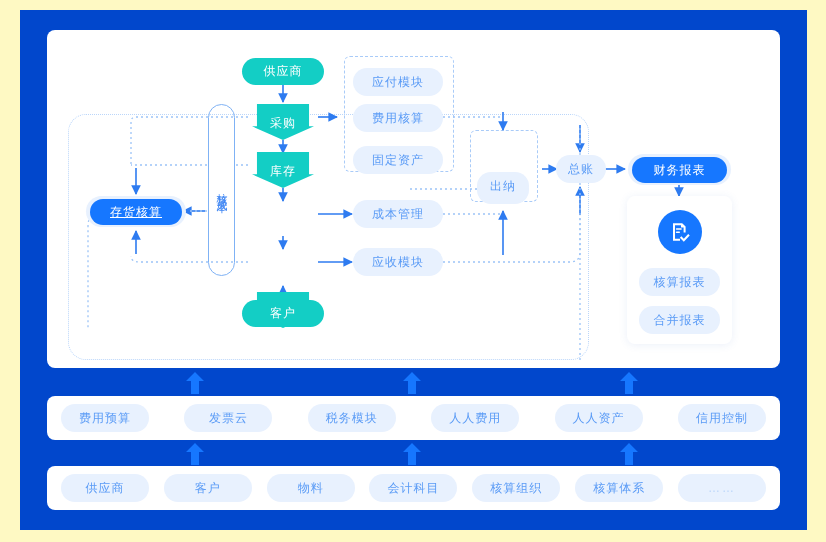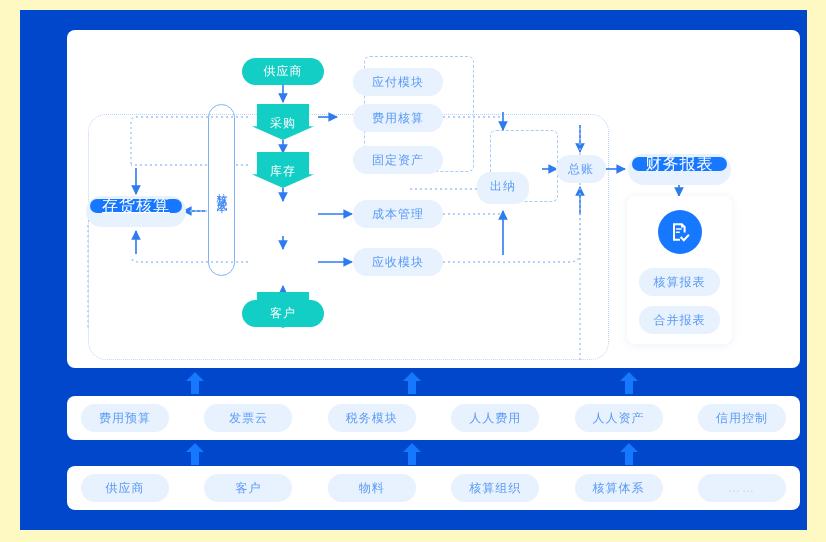--- a/index.html
+++ b/index.html
@@ -3,21 +3,21 @@
 <meta charset="utf-8">
 <style>
   html,body{margin:0;padding:0;background:#ffffff;}
   body{font-family:"Liberation Sans","DejaVu Sans",sans-serif;}
   #root{position:relative;width:826px;height:542px;overflow:hidden;background:#fef9c3;}
 
   
   .blue-panel{position:absolute;left:20px;top:10px;width:787px;height:520px;background:#0147CC;}
 
   
-  .card{position:absolute;background:#ffffff;border-radius:8px;margin-left:20px;}
+  .card{position:absolute;background:#ffffff;border-radius:8px;}
   #diagram-card{left:47px;top:30px;width:733px;height:338px;}
   #row-card-1{left:47px;top:396px;width:733px;height:44px;}
   #row-card-2{left:47px;top:466px;width:733px;height:44px;}
 
   
   .node{position:absolute;display:flex;align-items:center;justify-content:center;
         text-align:center;box-sizing:border-box;white-space:nowrap;}
 
   
   .pill-teal{background:#13CEC5;color:#ffffff;border-radius:16px;font-size:12px;
@@ -27,22 +27,22 @@
   .proc{width:62px;height:36px;color:#ffffff;font-size:12px;letter-spacing:1px;
         background:#13CEC5;
         clip-path:polygon(8% 0,92% 0,92% 62%,100% 62%,50% 100%,0 62%,8% 62%);
         align-items:flex-start;padding-top:11px;}
 
   
   .pill-pale{background:#E8F1FE;color:#5A9BF6;border-radius:14px;font-size:12px;
              height:28px;letter-spacing:1px;}
 
   
-  .pill-blue{background:#1677FF;color:#ffffff;border-radius:15px;font-size:16px;
-             height:14px;letter-spacing:1px;z-index:4;text-align:right;}
+  .pill-blue{background:#1677FF;color:#ffffff;border-radius:15px;font-size:12px;
+             height:26px;letter-spacing:1px;z-index:4;text-align:right;}
   .pill-blue-halo{background:#E8F1FE;border-radius:18px;z-index:3;}
 
   
   .dash-box{position:absolute;border:1px dashed #A9CBF8;border-radius:6px;box-sizing:border-box;}
 
   
   #cost-capsule{position:absolute;left:208px;top:104px;width:27px;height:172px;
         border:1px solid #7FB2F5;border-radius:14px;box-sizing:border-box;
         display:flex;align-items:center;justify-content:center;}
   #cost-capsule span{writing-mode:vertical-rl;font-size:11px;color:#3E85F3;letter-spacing:3px;
@@ -240,19 +240,20 @@
     <svg width="18" height="22" viewBox="0 0 18 22">
         <path d="M9 0 L18 9 H13 V22 H5 V9 H0 Z" fill="#1677FF"></path>
       </svg>
   </div>
 
   <div class="card" id="row-card-2">
     <div class="row-pills">
       <div class="row-pill">供应商</div>
       <div class="row-pill">客户</div>
       <div class="row-pill">物料</div>
+      <div class="row-pill">会计科目</div>
       <div class="row-pill">核算组织</div>
       <div class="row-pill">核算体系</div>
       <div class="row-pill muted">……</div>
     </div>
   </div>
 
 </div>
 
 </body></html>

